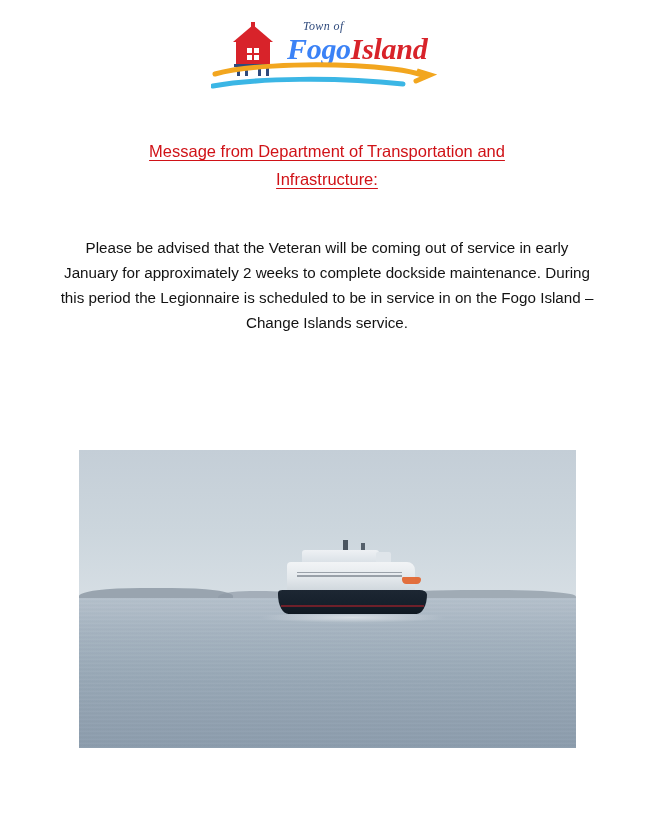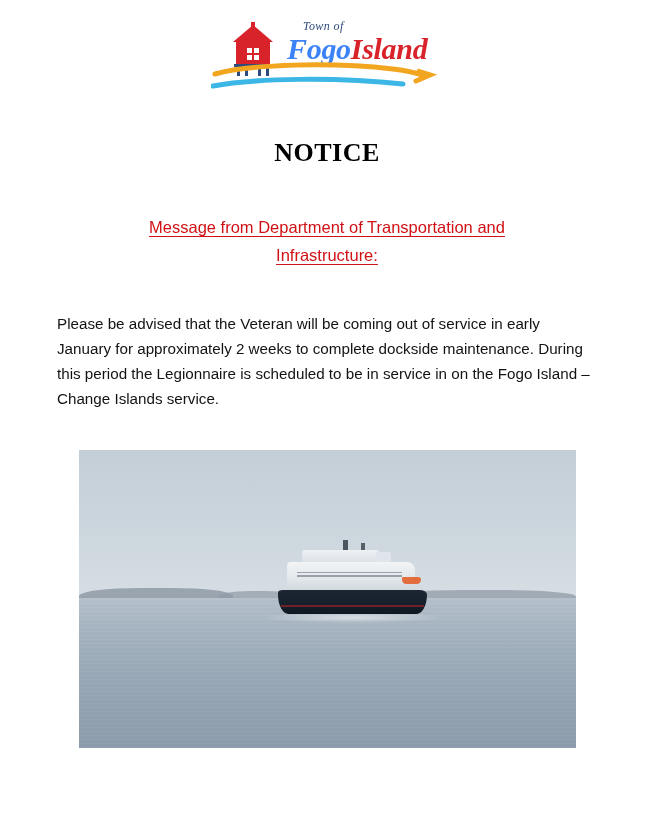--- a/index.html
+++ b/index.html
@@ -96,21 +96,21 @@
     line-height: 28px;
     color: #d01217;
     text-decoration: underline;
     text-underline-offset: 3px;
   }
 
   
   .body-text {
     margin: 42px auto 0 auto;
     width: 540px;
-    text-align: left;
+    text-align: center;
     font-family: "Liberation Sans", sans-serif;
     font-size: 15.2px;
     line-height: 25px;
     color: #131313;
   }
 
   
   .photo-wrap {
     position: absolute;
     left: 79px;
@@ -256,21 +256,20 @@
       <div class="logo-swoosh">
         <svg viewBox="0 0 232 34" width="232" height="34" aria-hidden="true">
           <path d="M4 12 C40 2, 120 0, 182 7 C196 8.6, 206 11, 214 14 L206 9 L219 13 L205 19" fill="none" stroke="#f2a61f" stroke-width="5" stroke-linecap="round"></path>
           <path d="M2 24 C46 16, 126 15, 192 22" fill="none" stroke="#3bb6e5" stroke-width="5" stroke-linecap="round"></path>
         </svg>
       </div>
 
     </div>
   </div>
 
-  <div class="notice-title">NOTICE</div>
 
   <div class="subheading">
     <span>Message from Department of Transportation and</span><br>
     <span>Infrastructure:</span>
   </div>
 
   <div class="body-text">Please be advised that the Veteran will be coming out of service in early January for approximately 2 weeks to complete dockside maintenance. During this period the Legionnaire is scheduled to be in service in on the Fogo Island – Change Islands service.</div>
 
   <div class="photo-wrap">
     <div class="photo">

